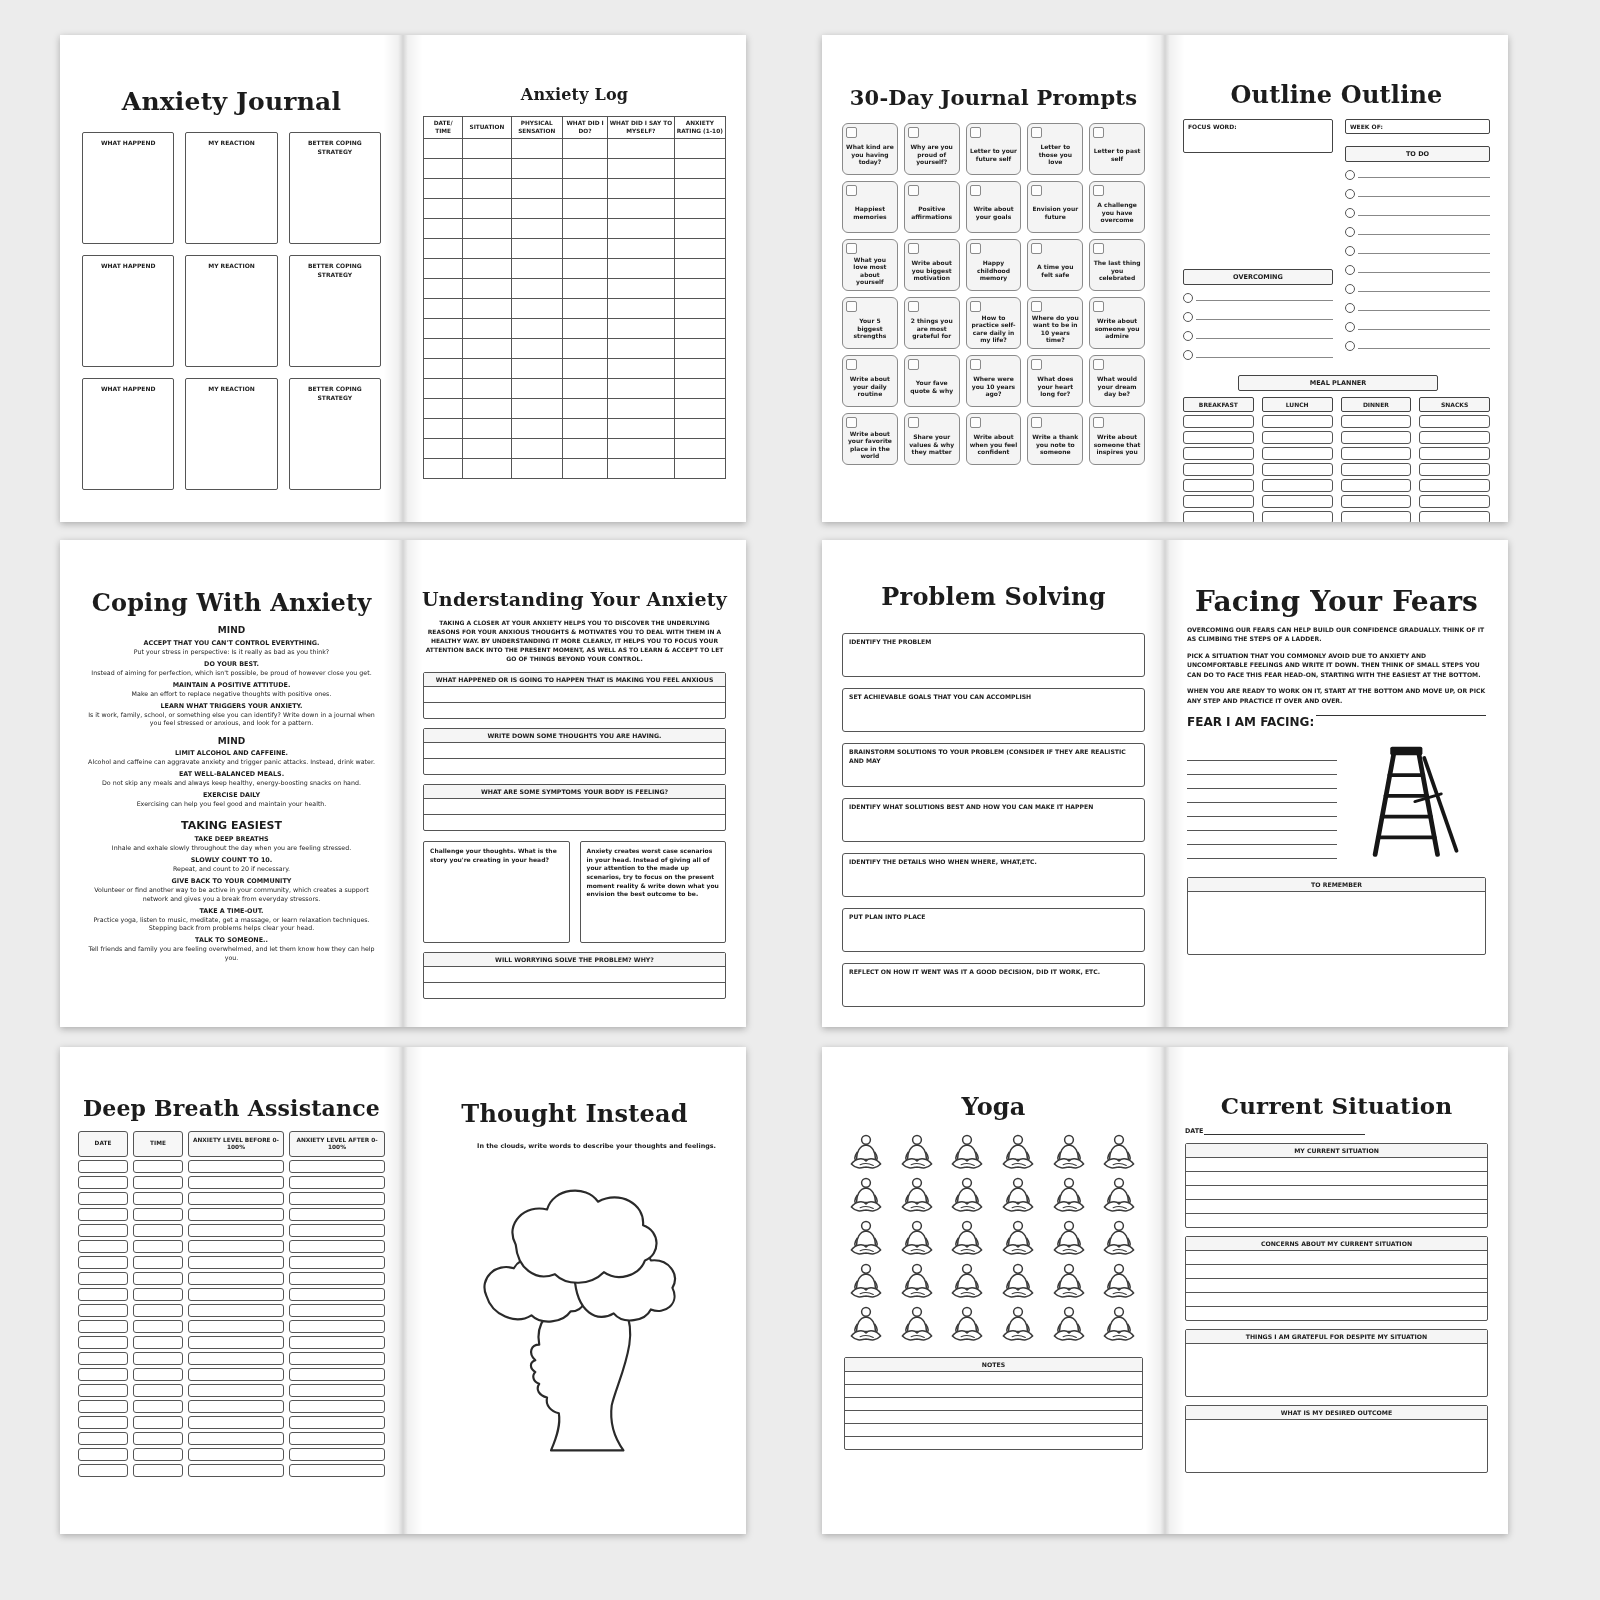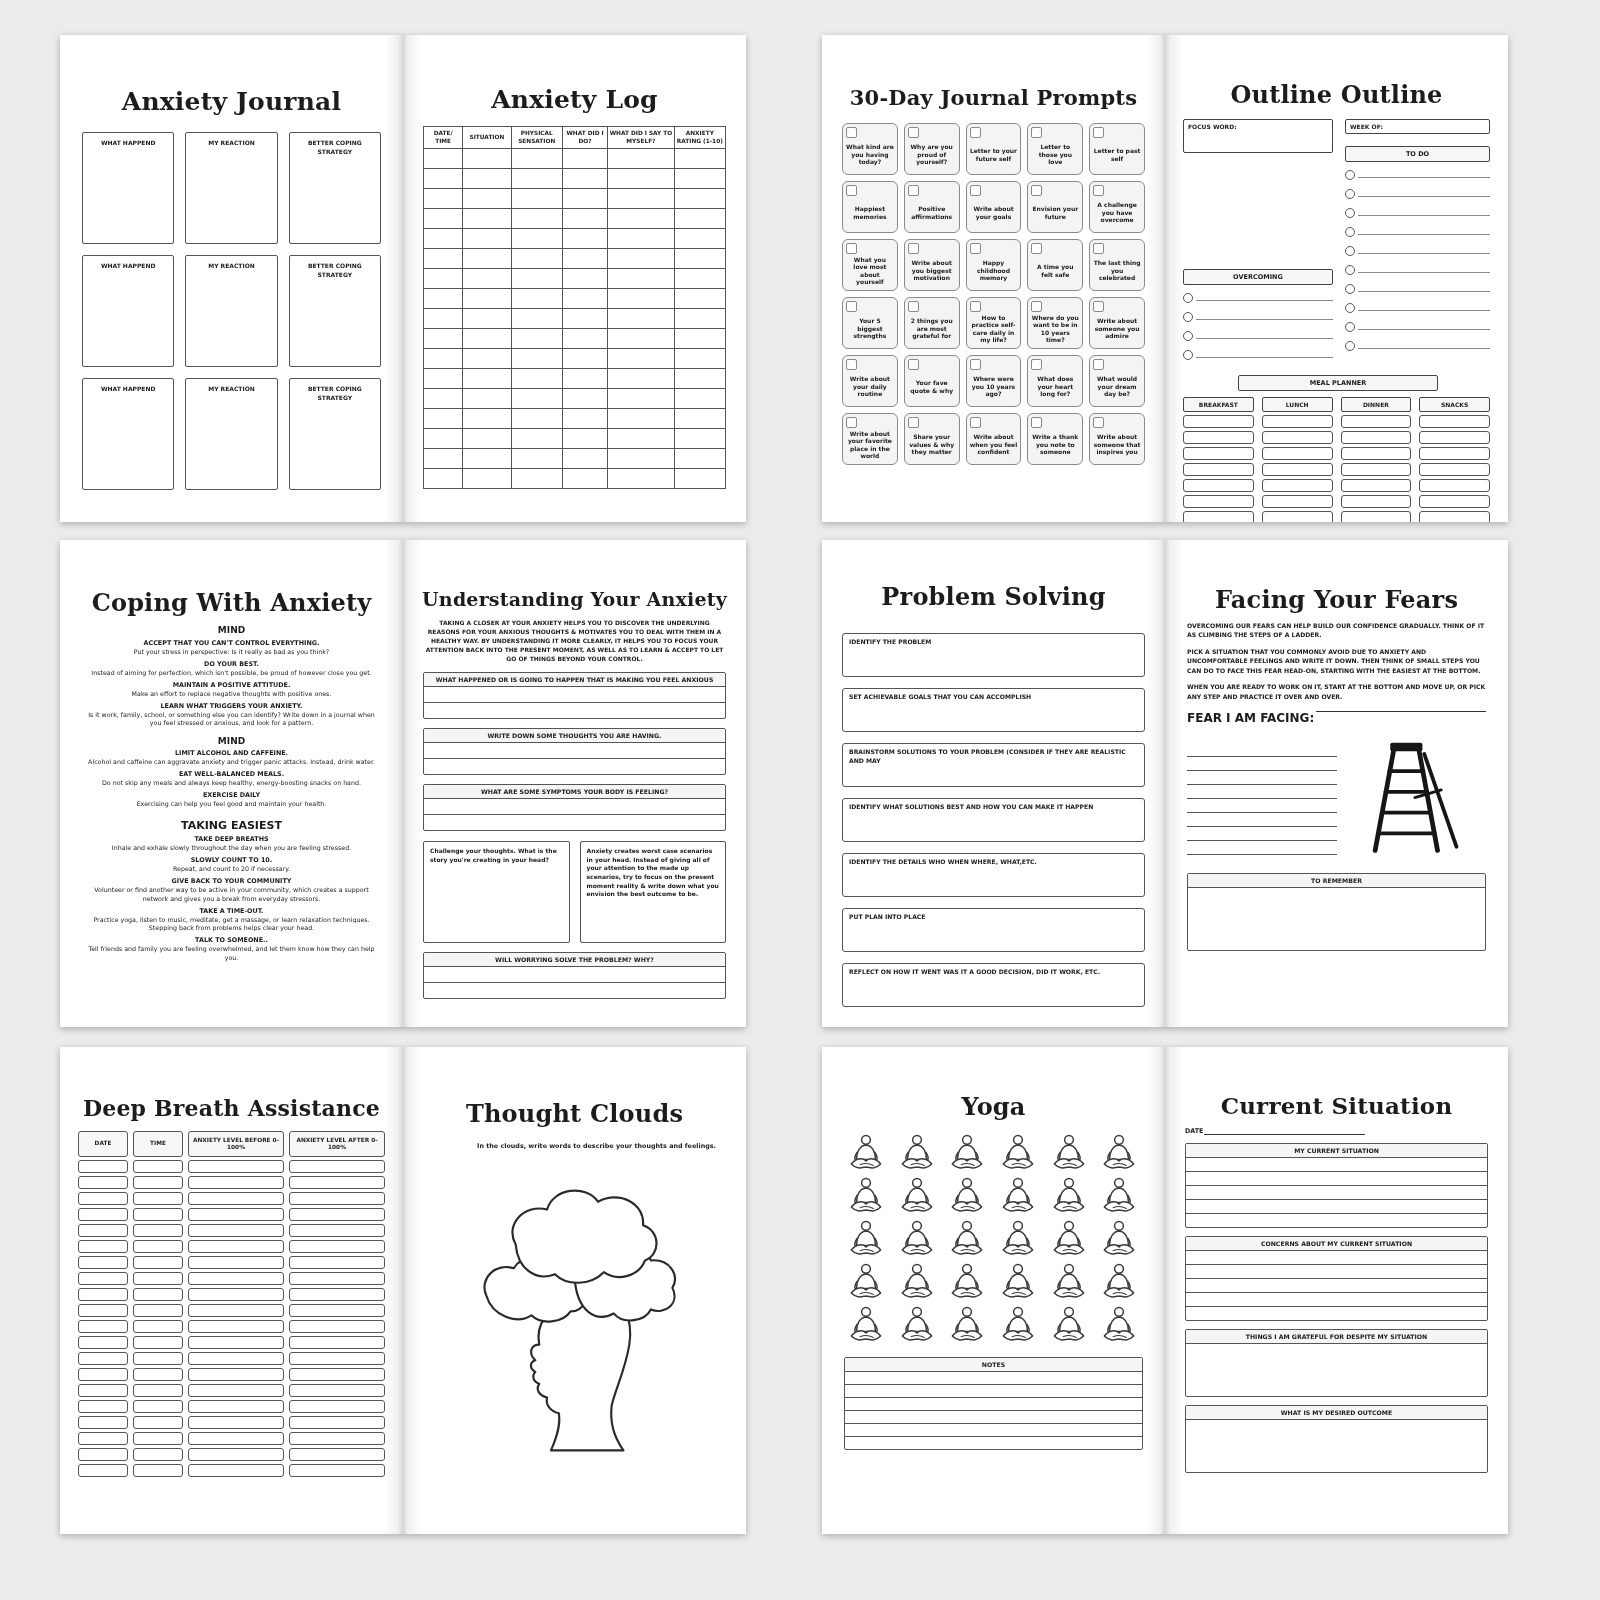--- a/index.html
+++ b/index.html
@@ -124,21 +124,21 @@
       <div class="aj-box">BETTER COPING STRATEGY</div>
       <div class="aj-box">WHAT HAPPEND</div>
       <div class="aj-box">MY REACTION</div>
       <div class="aj-box">BETTER COPING STRATEGY</div>
       <div class="aj-box">WHAT HAPPEND</div>
       <div class="aj-box">MY REACTION</div>
       <div class="aj-box">BETTER COPING STRATEGY</div>
     </div>
   </div>
   <div class="page pr">
-    <div class="pg-title" style="font-size:25px;margin-top:50px">Anxiety Log</div>
+    <div class="pg-title" style="font-size:16px;margin-top:50px">Anxiety Log</div>
     <table class="log-table">
       <colgroup>
           <col style="width:13%">
           <col style="width:16%">
           <col style="width:17%">
           <col style="width:15%">
           <col style="width:22%">
           <col style="width:17%">
         </colgroup>
       <thead>
@@ -622,21 +622,21 @@
     <div class="pg-title" style="font-size:24px;margin-top:42px;margin-bottom:22px">Problem Solving</div>
     <div class="pbox">IDENTIFY THE PROBLEM</div>
     <div class="pbox">SET ACHIEVABLE GOALS THAT YOU CAN ACCOMPLISH</div>
     <div class="pbox">BRAINSTORM SOLUTIONS TO YOUR PROBLEM (CONSIDER IF THEY ARE REALISTIC AND MAY</div>
     <div class="pbox">IDENTIFY WHAT SOLUTIONS BEST AND HOW YOU CAN MAKE IT HAPPEN</div>
     <div class="pbox">IDENTIFY THE DETAILS WHO WHEN WHERE, WHAT,ETC.</div>
     <div class="pbox">PUT PLAN INTO PLACE</div>
     <div class="pbox">REFLECT ON HOW IT WENT WAS IT A GOOD DECISION, DID IT WORK, ETC.</div>
   </div>
   <div class="page pr">
-    <div class="pg-title" style="font-size:24px;margin-top:45px">Facing Your Fears</div>
+    <div class="pg-title" style="font-size:28px;margin-top:45px">Facing Your Fears</div>
     <div class="ff-p">OVERCOMING OUR FEARS CAN HELP BUILD OUR CONFIDENCE GRADUALLY. THINK OF IT AS CLIMBING THE STEPS OF A LADDER.</div>
     <div class="ff-p">PICK A SITUATION THAT YOU COMMONLY AVOID DUE TO ANXIETY AND UNCOMFORTABLE FEELINGS AND WRITE IT DOWN. THEN THINK OF SMALL STEPS YOU CAN DO TO FACE THIS FEAR HEAD-ON, STARTING WITH THE EASIEST AT THE BOTTOM.</div>
     <div class="ff-p">WHEN YOU ARE READY TO WORK ON IT, START AT THE BOTTOM AND MOVE UP, OR PICK ANY STEP AND PRACTICE IT OVER AND OVER.</div>
     <div class="fear">
       <span>FEAR I AM FACING:</span>
         <span class="fline2"></span>
     </div>
     <div class="ff-mid">
       <div class="ff-lines">
         <div class="wl"></div>
@@ -798,21 +798,21 @@
           <div class="db-row">
           <div class="dbc w1"></div>
             <div class="dbc w2"></div>
             <div class="dbc w3"></div>
             <div class="dbc w4"></div>
         </div>
         </div>
     </div>
   </div>
   <div class="page pr">
-    <div class="pg-title" style="font-size:24px;margin-top:52px">Thought Clouds</div>
+    <div class="pg-title" style="font-size:24px;margin-top:52px">Thought Instead</div>
     <div class="tc-sub">In the clouds, write words to describe your thoughts and feelings.</div>
     <div class="tc-art">
       <svg width="235" height="295" viewBox="0 0 240 300" stroke="#2a2a2a" stroke-width="2.2" fill="#fff" stroke-linejoin="round">
         <path d="M150,130 C170,140 180,165 176,190 C172,215 162,235 158,252 C156,268 160,284 170,298 L96,298 C102,284 106,272 104,260 C96,258 90,252 92,244 C84,242 80,236 84,230 C78,228 76,222 80,218 C74,214 74,208 80,206 C72,198 76,190 84,190 C82,180 84,170 90,162 C100,140 120,126 150,130 Z"></path>
         <path d="M30,140 C22,122 40,106 58,112 C66,98 90,98 98,110 C114,104 130,116 126,132 C136,140 130,156 116,156 C108,168 86,170 76,160 C60,170 36,160 30,140 Z"></path>
         <path d="M120,120 C118,102 140,92 156,100 C166,86 192,88 198,104 C216,102 228,118 220,132 C228,148 212,160 198,154 C192,166 170,170 160,158 C144,168 122,158 120,120 Z"></path>
         <path d="M60,88 C48,66 70,46 92,52 C98,30 132,26 144,44 C166,32 192,46 190,68 C208,74 208,98 192,104 C186,120 164,126 150,116 C136,130 112,130 100,118 C80,126 62,112 60,88 Z"></path>
       </svg>
     </div>
   </div>

